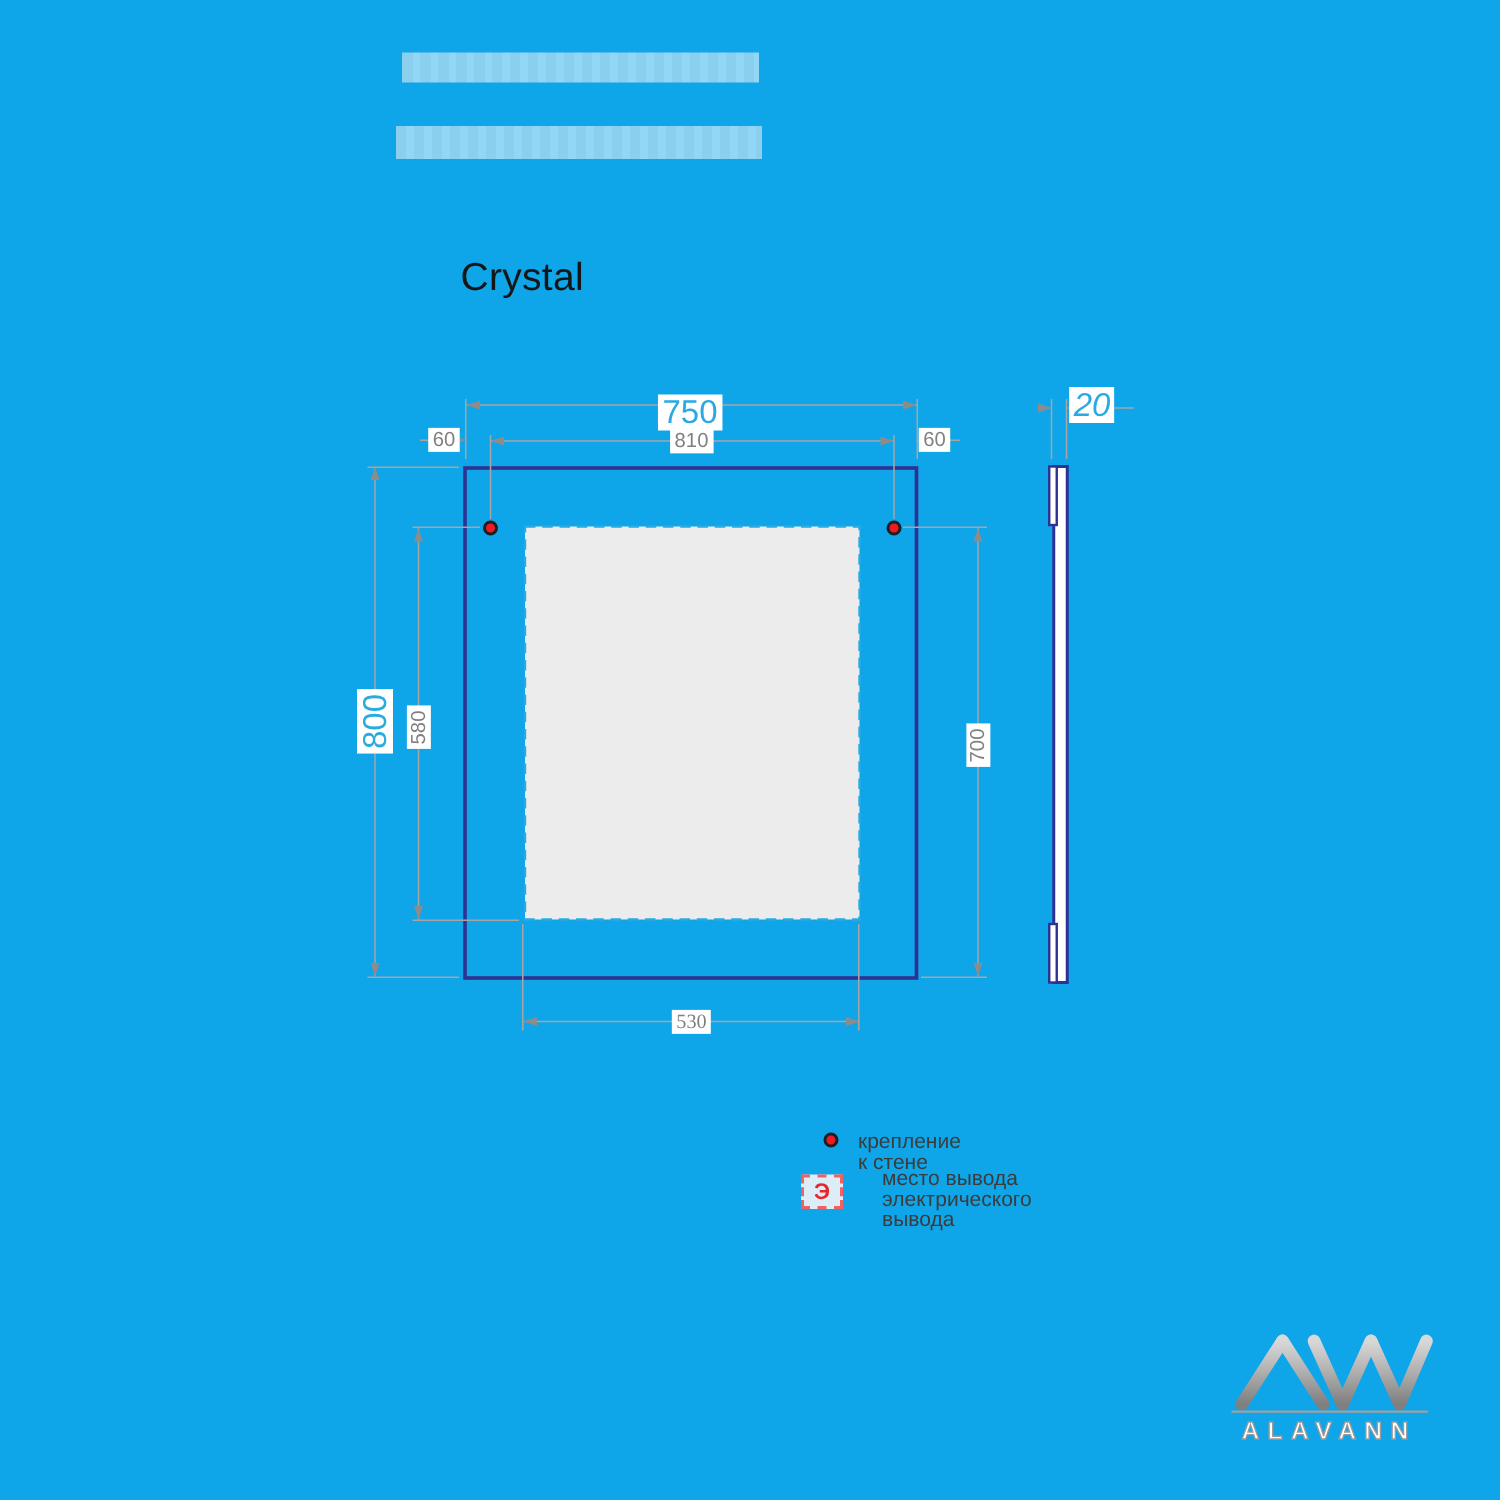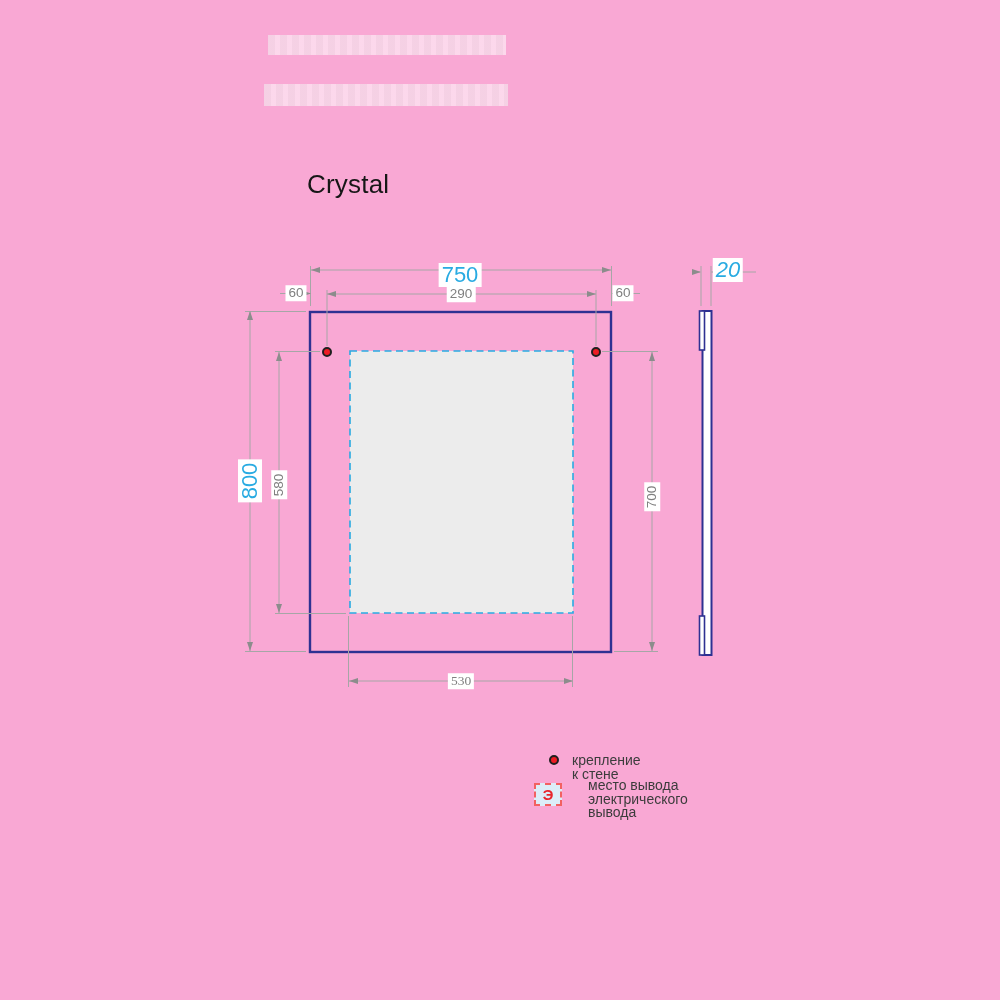--- a/index.html
+++ b/index.html
@@ -1,17 +1,17 @@
 <!DOCTYPE html>
 <html><head>
 <meta charset="utf-8">
 <style>
   html,body{margin:0;padding:0;background:#ffffff;}
   #canvas{
-    position:relative;width:1000px;height:1000px;background:#f9a8d4;overflow:hidden;
+    position:relative;width:1000px;height:1000px;background:#0ea5e9;overflow:hidden;
     font-family:"Liberation Sans",sans-serif;
   }
   .abs{position:absolute;}
   #overlay{position:absolute;left:0;top:0;width:1000px;height:1000px;pointer-events:none;}
   .page-title{
     position:absolute;left:307px;top:171px;font-size:26px;color:#161616;line-height:1;
     letter-spacing:0.2px;
   }
   .dim-label{
     position:absolute;transform:translate(-50%,-50%);background:#ffffff;color:#808080;
@@ -120,35 +120,57 @@
         <line x1="712" y1="272" x2="717" y2="272"></line>
         <line x1="742" y1="272" x2="756" y2="272"></line>
       </g>
     </g>
   </svg>
 
   <div class="mount-dot" style="left:322px;top:347px;"></div>
   <div class="mount-dot" style="left:591px;top:347px;"></div>
 
   <span class="dim-label big" style="left:460px;top:275px;">750</span>
-  <span class="dim-label" style="left:461px;top:294px;">290</span>
+  <span class="dim-label" style="left:461px;top:294px;">810</span>
   <span class="dim-label" style="left:296px;top:293px;">60</span>
   <span class="dim-label" style="left:623px;top:293px;">60</span>
   <span class="dim-label big vert" style="left:250px;top:481px;">800</span>
   <span class="dim-label vert" style="left:279px;top:485px;">580</span>
   <span class="dim-label vert" style="left:652px;top:497px;">700</span>
   <span class="dim-label" style="left:461px;top:681px;font-family:Liberation Serif, serif;">530</span>
   <span class="dim-label big" style="left:728px;top:270px;font-style:italic;">20</span>
 
   <div class="legend" style="left:0;top:0;width:0;height:0;">
     <div class="mount-dot" style="left:549px;top:755px;"></div>
     <div class="legend-text abs" style="left:572px;top:754px;">крепление к стене</div>
     <div class="wire-box" style="left:534px;top:783px;">
       <span class="wire-symbol">Э</span>
     </div>
     <div class="legend-text abs" style="left:588px;top:779px;">
       <div>место вывода</div>
       <div>электрического вывода</div>
     </div>
   </div>
 
+  <div class="abs" style="left:818px;top:884px;width:145px;height:85px;">
+    <svg width="145" height="85" viewBox="0 0 145 85">
+      <defs>
+        <linearGradient id="lg" x1="0" y1="0" x2="0" y2="1">
+          <stop offset="0" stop-color="#d8d8d8"></stop>
+          <stop offset="0.45" stop-color="#b3b3b3"></stop>
+          <stop offset="1" stop-color="#7f7f7f"></stop>
+        </linearGradient>
+      </defs>
+      <g stroke="url(#lg)" fill="none" stroke-linecap="round">
+        <path d="M10,52 L37,10" stroke-width="8.5"></path>
+        <path d="M37,10 L64,52" stroke-width="8.5"></path>
+        <path d="M22,38 L51,38" stroke-width="4.5"></path>
+        <path d="M58,10 L77,52" stroke-width="8.5"></path>
+        <path d="M77,52 L96,10" stroke-width="8.5"></path>
+        <path d="M96,10 L115,52" stroke-width="8.5"></path>
+        <path d="M115,52 L133,10" stroke-width="8.5"></path>
+      </g>
+      <line x1="3" y1="57" x2="134" y2="57" stroke="#a0a0a0" stroke-width="1.5"></line>
+      <text x="68" y="75" text-anchor="middle" font-family="Liberation Sans, sans-serif" font-size="16.5" font-weight="bold" letter-spacing="5.5" fill="#ffffff" stroke="#9a9a9a" stroke-width="0.9">ALAVANN</text>
+    </svg>
+  </div>
 
 </div>
 
 </body></html>

